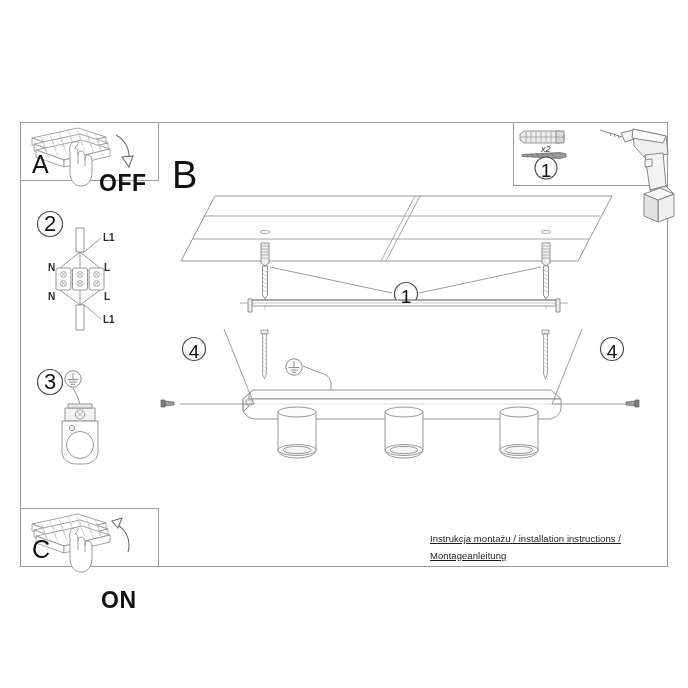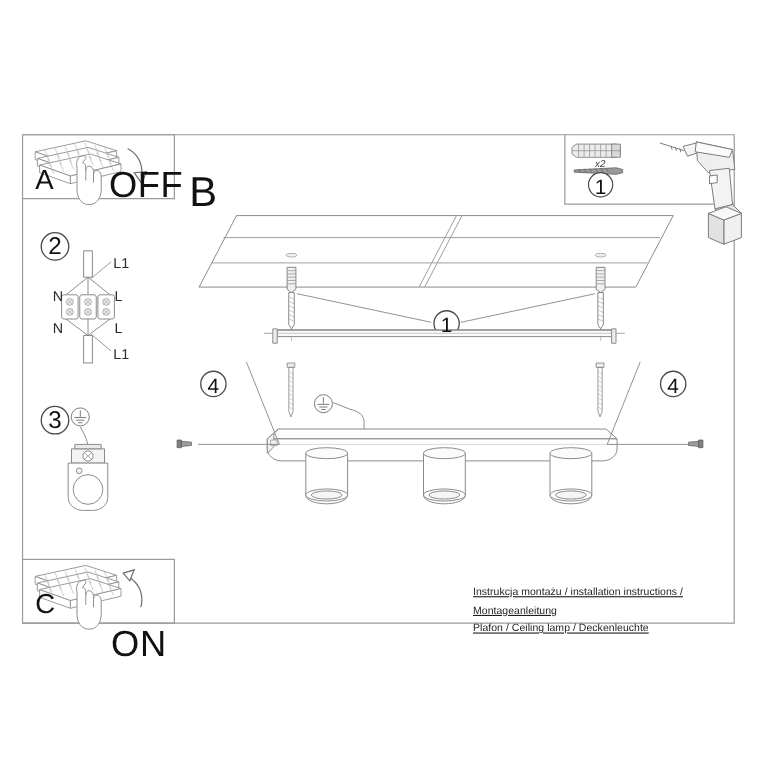--- a/index.html
+++ b/index.html
@@ -39,39 +39,40 @@
     font-size: 25px;
     font-weight: 400;
     color: #111;
   }
   .big-letter {
     font-size: 38px;
     font-weight: 400;
     color: #111;
   }
   .switch-word {
-    font-size: 33px;
-    font-weight: 400;
+    font-size: 23px;
+    font-weight: 700;
     letter-spacing: 0.5px;
     color: #111;
+    margin-top: 21px;
   }
   .callout-num {
     font-size: 19px;
     color: #111;
     text-align: center;
   }
   .step-num {
     font-size: 22px;
     color: #111;
     text-align: center;
   }
   .wire-label {
-    font-size: 13px;
+    font-size: 10px;
     color: #2a2a2a;
-    font-weight: 400;
+    font-weight: 700;
   }
   .qty-label {
     font-size: 9px;
     font-style: italic;
     color: #3a3a3a;
   }
   .caption {
     position: absolute;
     font-size: 9.5px;
     color: #1c1c1c;
@@ -522,16 +523,15 @@
 
   <div class="txt wire-label" style="left:103px; top:233px;">L1</div>
   <div class="txt wire-label" style="left:103px; top:315px;">L1</div>
   <div class="txt wire-label" style="left:48px; top:263px;">N</div>
   <div class="txt wire-label" style="left:104px; top:263px;">L</div>
   <div class="txt wire-label" style="left:48px; top:292px;">N</div>
   <div class="txt wire-label" style="left:104px; top:292px;">L</div>
 
   <div class="caption" style="left:430px; top:531px;text-decoration:underline;">
     <div>Instrukcja montażu / installation instructions / Montageanleitung</div>
-    <div>Plafon / Ceiling lamp / Deckenleuchte</div>
   </div>
 
 </div>
 
 </body></html>

